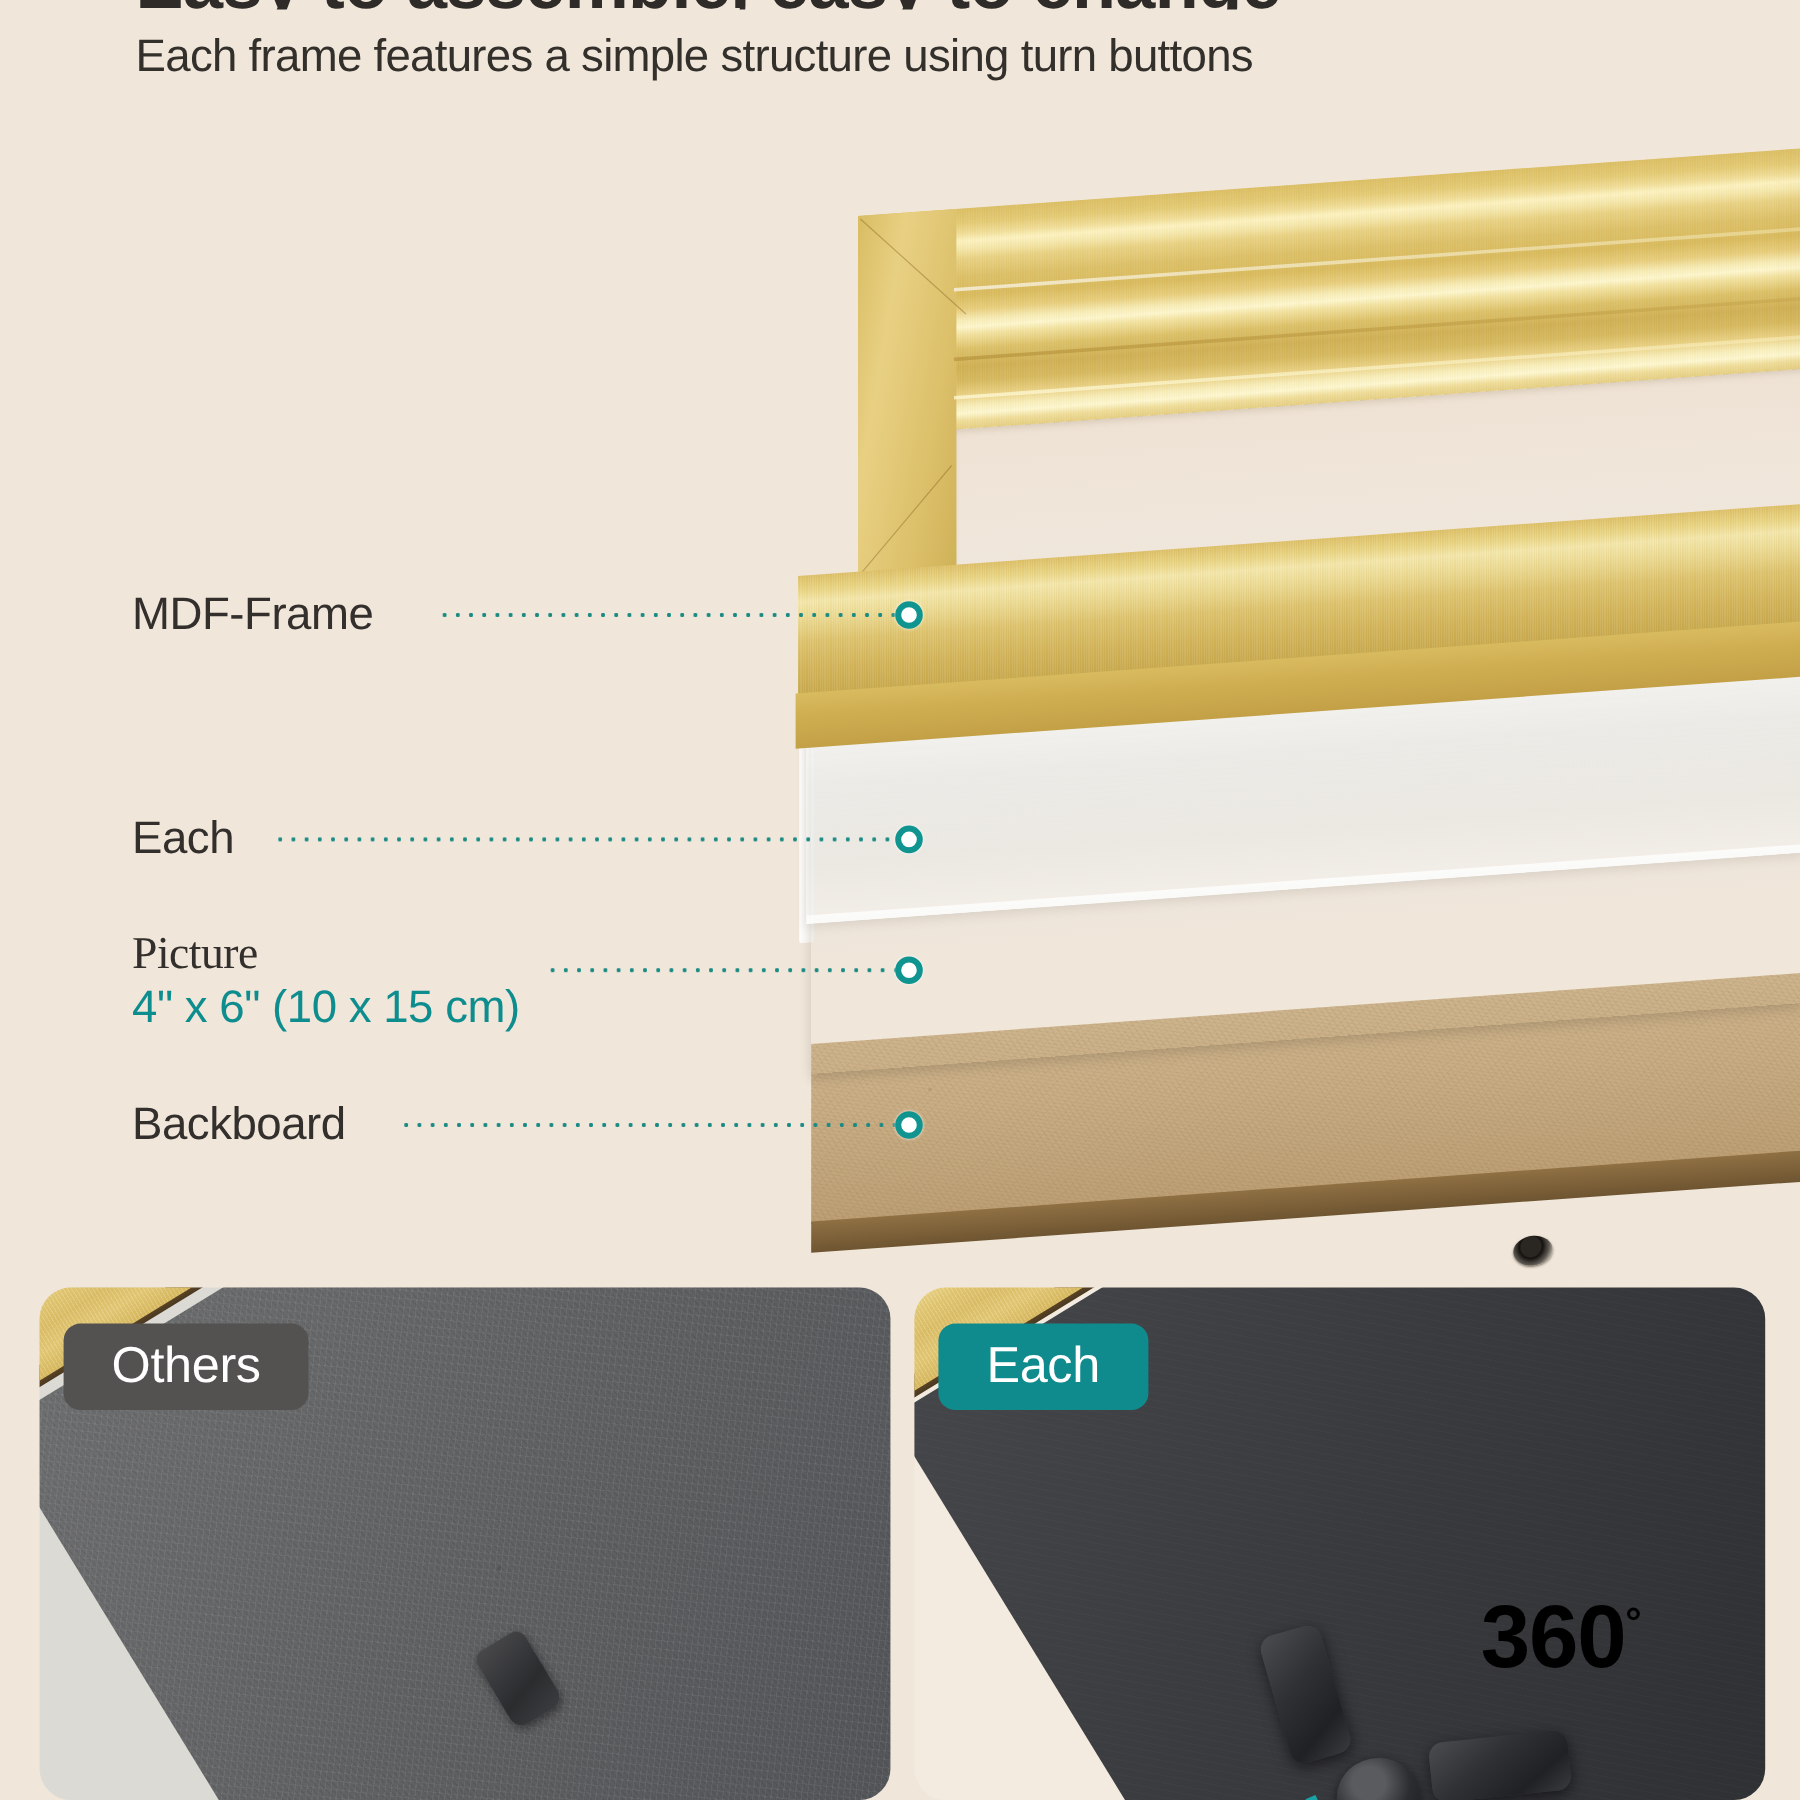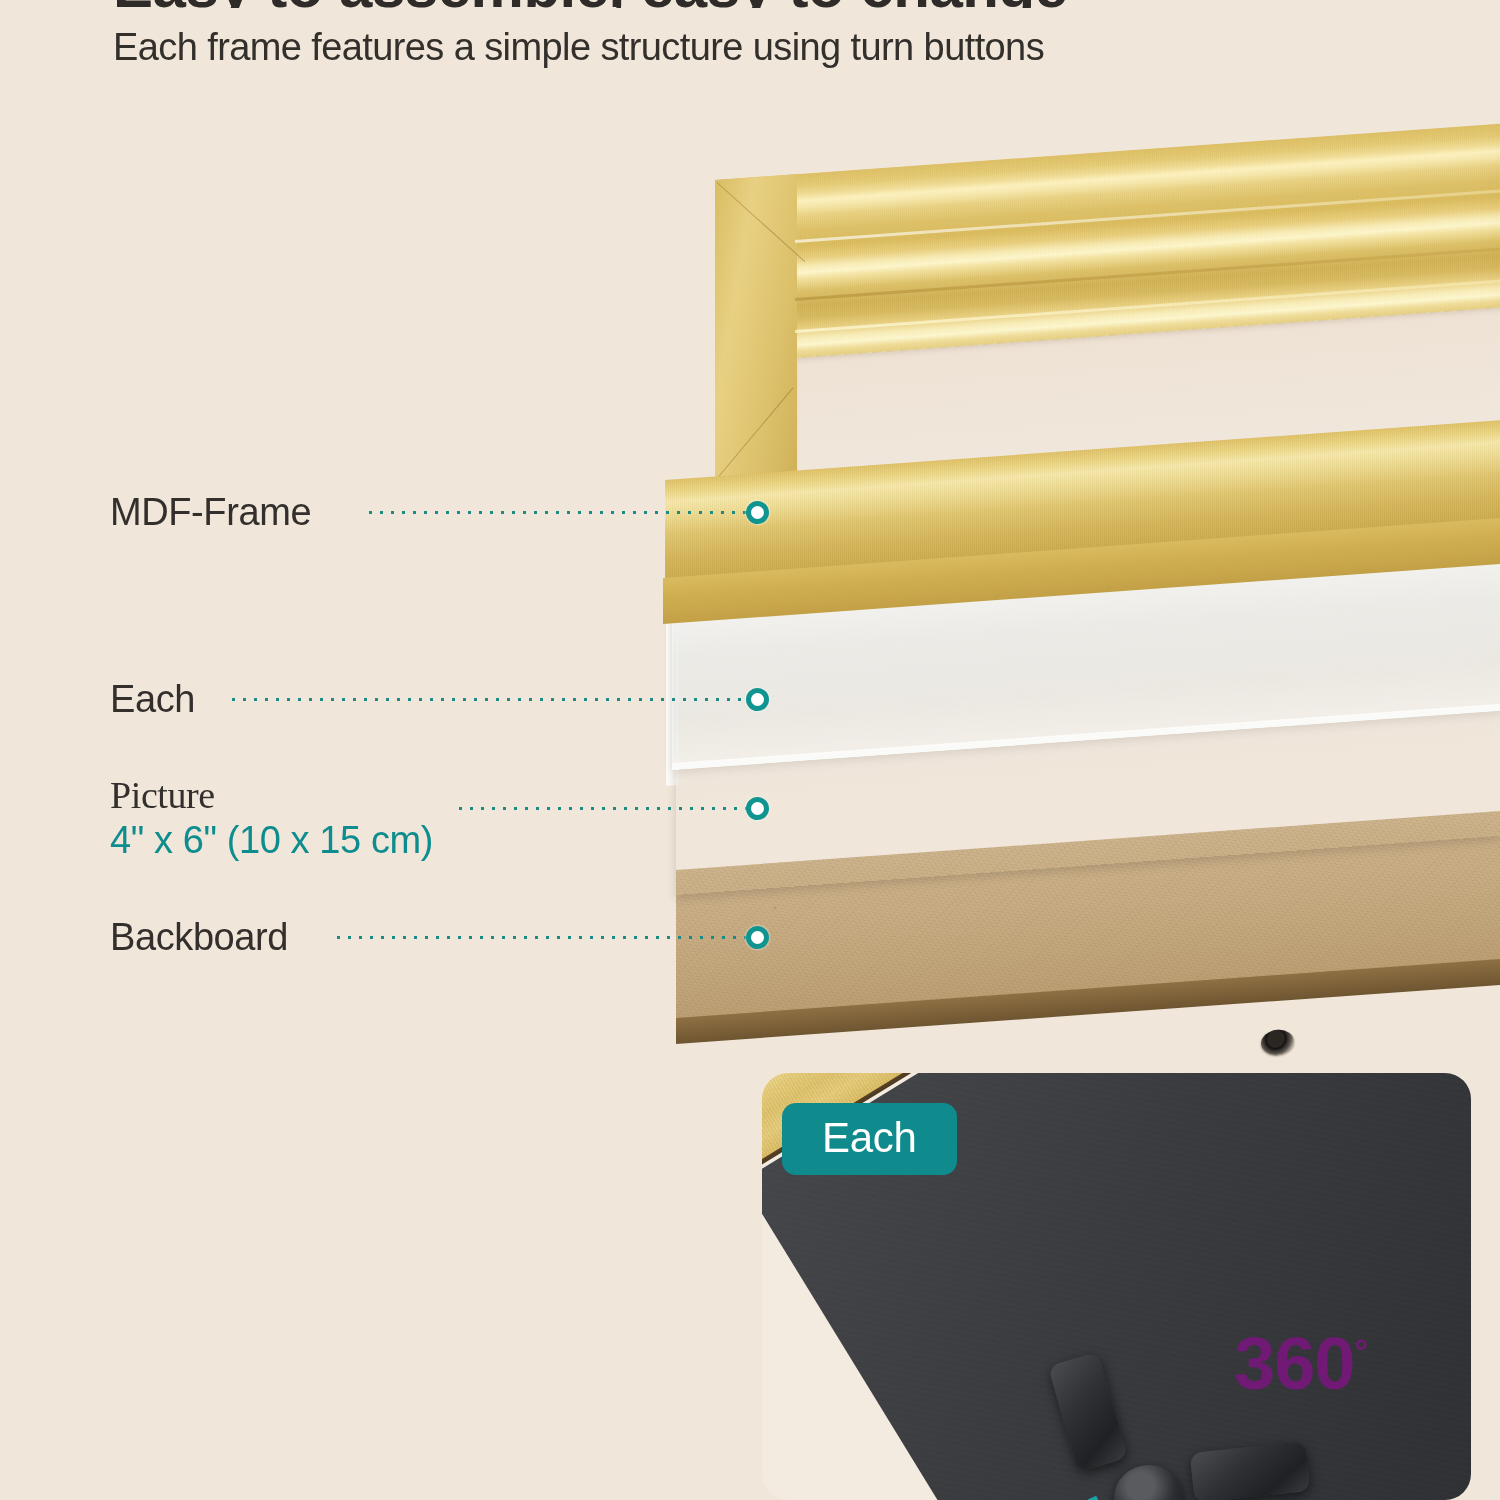--- a/index.html
+++ b/index.html
@@ -252,21 +252,21 @@
   }
 
   
   .board-dark{
     position:absolute; left:0; top:0; width:1000px; height:800px;
     background:
       repeating-linear-gradient(42deg, rgba(255,255,255,.016) 0 1px, rgba(0,0,0,0) 1px 6px),
       linear-gradient(150deg,#45464a 0%, #3a3b3f 30%, #313236 60%, #282a2d 100%);
   }
   .t360{
-    position:absolute; color:#701a75; font-size:74px; font-weight:700;
+    position:absolute; color:#000000; font-size:74px; font-weight:700;
     letter-spacing:-1px; line-height:1;
   }
   .t360 sup{ font-size:34px; vertical-align:super; font-weight:700; }
   .arc{
     position:absolute; width:150px; height:150px; border-radius:50%;
     border:9px solid #19a3a6; border-top-color:transparent;
     border-right-color:transparent; border-left-color:transparent;
     transform:rotate(22deg);
   }
   .turn-btn{
@@ -330,20 +330,27 @@
   <div class="lead-line" style="left:455px; top:696px; width:298px;"></div>
   <div class="lead-dot" style="left:746px; top:687px;"></div>
 
   <div class="lead-label" style="left:110px; top:806px;">Backboard</div>
   <div class="lead-line" style="left:333px; top:825px; width:420px;"></div>
   <div class="lead-dot" style="left:746px; top:816px;"></div>
 </div>
 
 <div id="compare">
 
+  <div class="panel left">
+    <div class="board-gray" style="left:-40px; top:118px; transform:rotate(-31.5deg); transform-origin:left top;"></div>
+    <div class="gold-bar-edge" style="left:-140px; top:150px; width:1150px; height:16px; transform:rotate(-31.5deg);"></div>
+    <div class="gold-bar" style="left:-150px; top:58px; width:1160px; height:95px; transform:rotate(-31.5deg);"></div>
+    <div class="clip" style="left:376px; top:290px; transform:rotate(-31deg);"></div>
+    <div class="badge dark">Others</div>
+  </div>
 
   <div class="panel right">
     <div class="board-dark" style="left:-20px; top:108px; transform:rotate(-31.5deg); transform-origin:left top;"></div>
     <div class="gold-bar-edge" style="left:-190px; top:188px; width:1150px; height:17px; transform:rotate(-31.5deg);"></div>
     <div class="gold-bar" style="left:-200px; top:96px; width:1160px; height:96px; transform:rotate(-31.5deg);"></div>
 
     <div class="arc" style="left:320px; top:322px;"></div>
     <div class="turn-btn" style="left:300px; top:284px; width:52px; height:110px; transform:rotate(-16deg);"></div>
     <div class="turn-btn" style="left:430px; top:374px; width:116px; height:50px; transform:rotate(-6deg);"></div>
     <div class="turn-knob" style="left:352px; top:392px; width:70px; height:66px;"></div>

